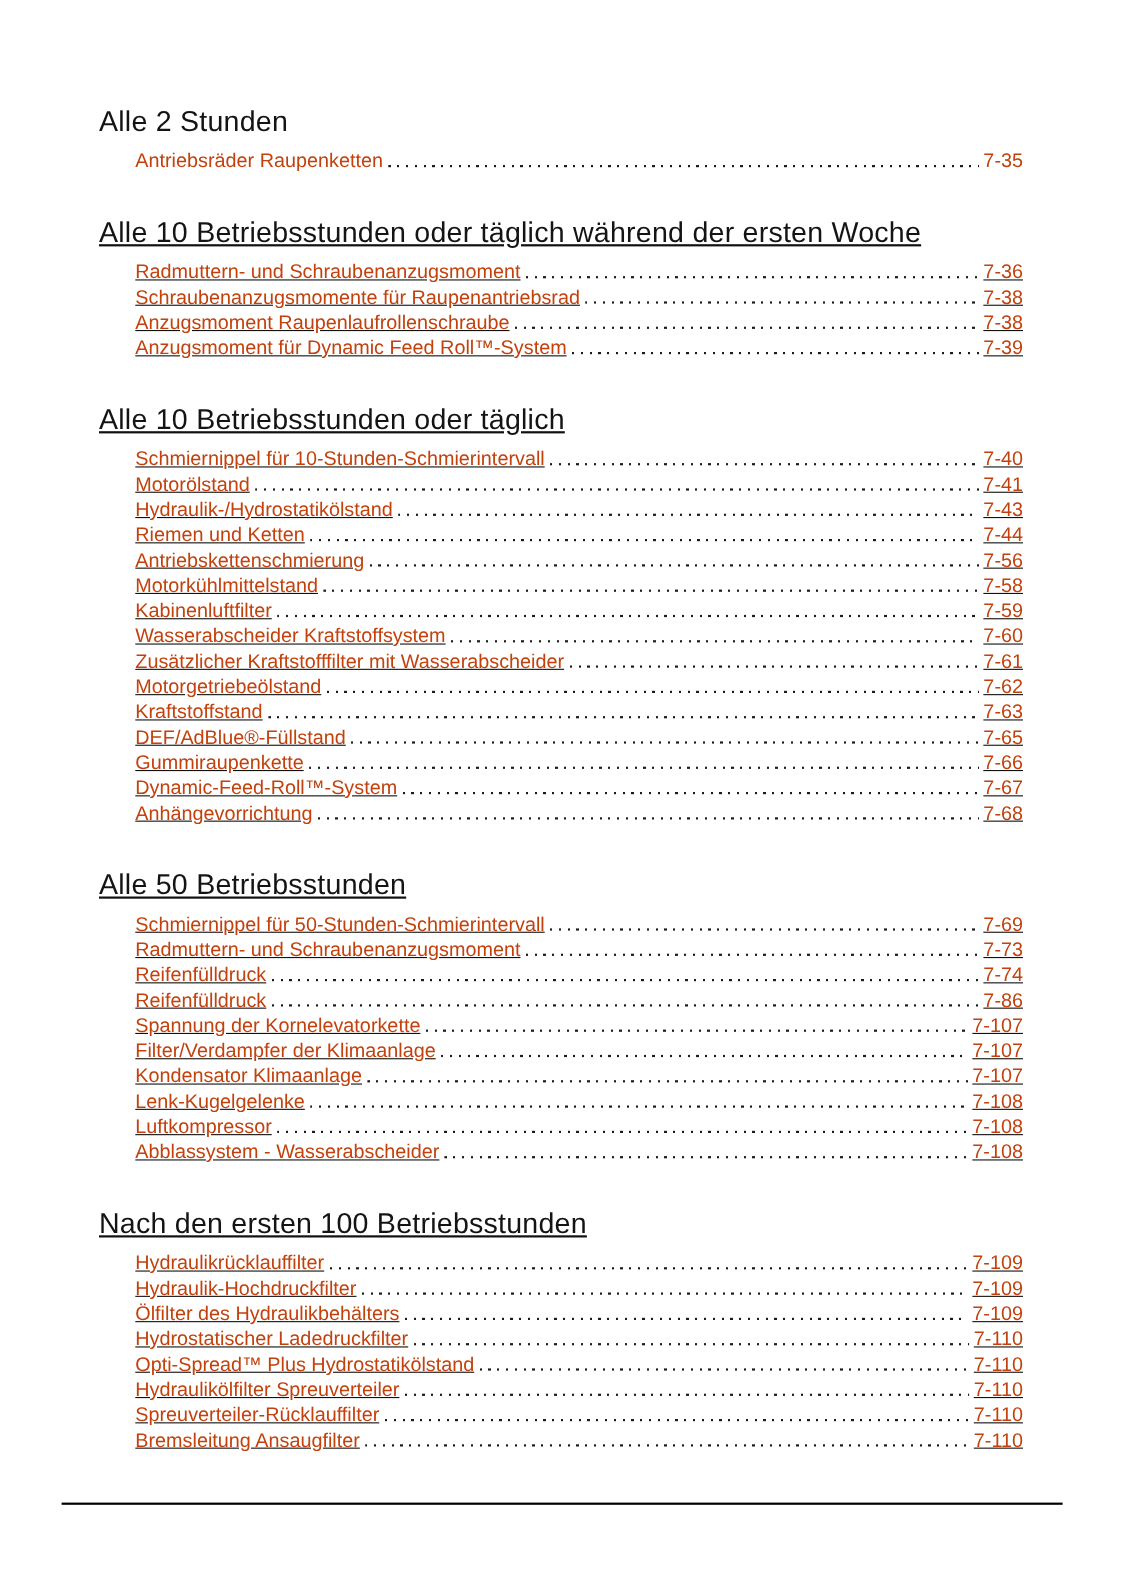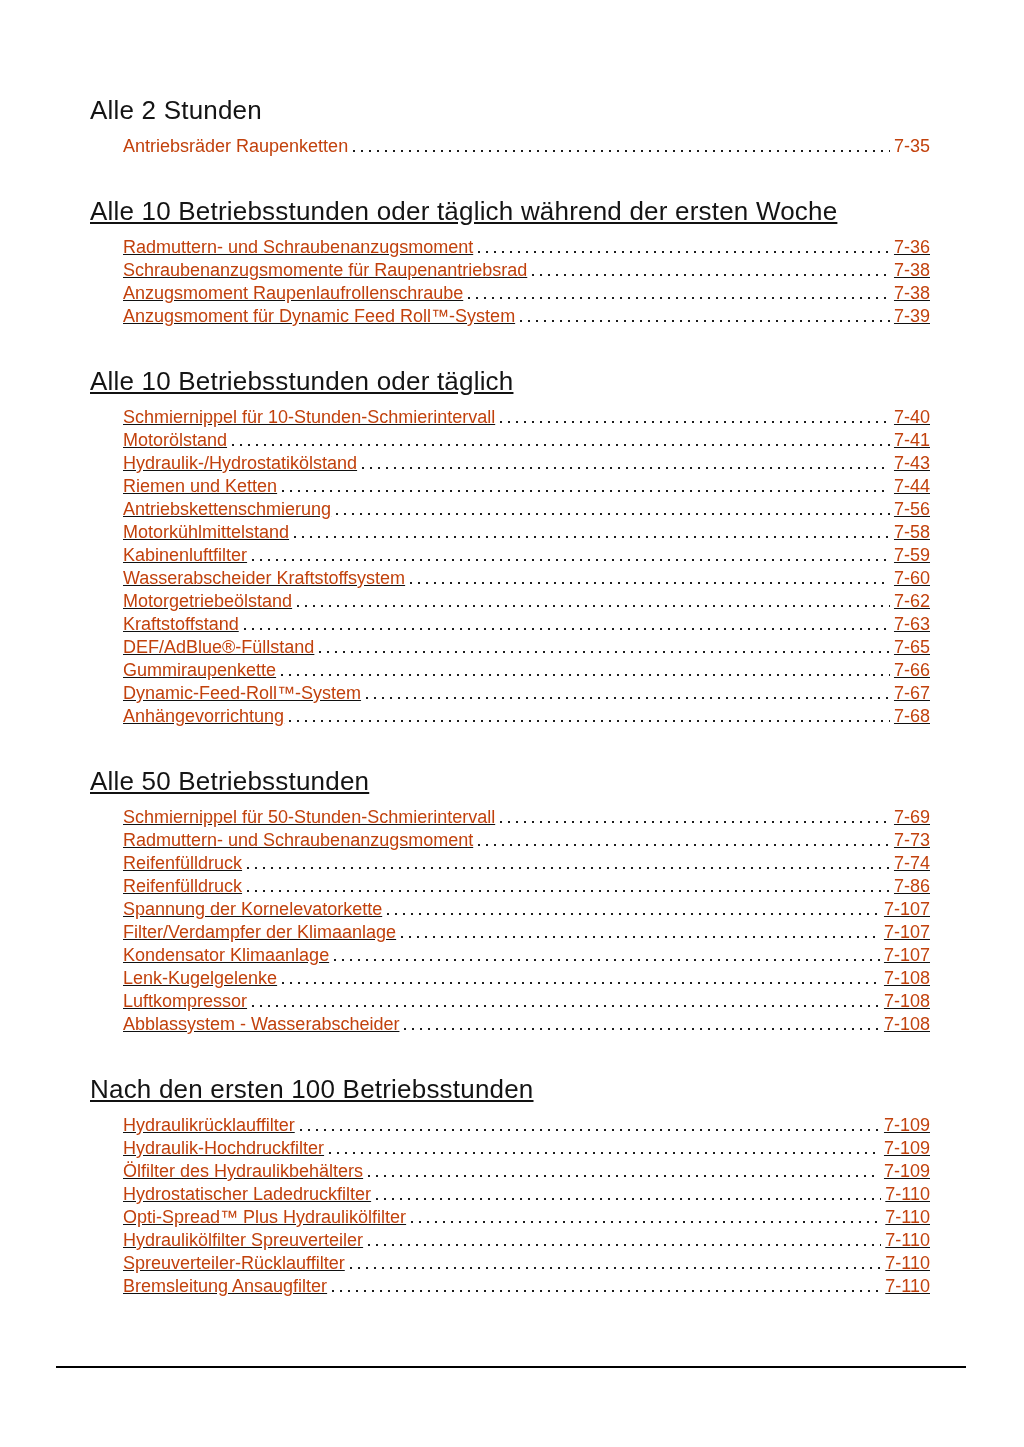--- a/index.html
+++ b/index.html
@@ -129,20 +129,25 @@
           <span class="toc-label">Kabinenluftfilter</span>
           <span class="toc-dots"></span>
           <span class="toc-page">7-59</span>
         </div>
         <div class="toc-row">
           <span class="toc-label">Wasserabscheider Kraftstoffsystem</span>
           <span class="toc-dots"></span>
           <span class="toc-page">7-60</span>
         </div>
         <div class="toc-row">
+          <span class="toc-label">Zusätzlicher Kraftstofffilter mit Wasserabscheider</span>
+          <span class="toc-dots"></span>
+          <span class="toc-page">7-61</span>
+        </div>
+        <div class="toc-row">
           <span class="toc-label">Motorgetriebeölstand</span>
           <span class="toc-dots"></span>
           <span class="toc-page">7-62</span>
         </div>
         <div class="toc-row">
           <span class="toc-label">Kraftstoffstand</span>
           <span class="toc-dots"></span>
           <span class="toc-page">7-63</span>
         </div>
         <div class="toc-row">
@@ -235,21 +240,21 @@
           <span class="toc-label">Ölfilter des Hydraulikbehälters</span>
           <span class="toc-dots"></span>
           <span class="toc-page">7-109</span>
         </div>
         <div class="toc-row">
           <span class="toc-label">Hydrostatischer Ladedruckfilter</span>
           <span class="toc-dots"></span>
           <span class="toc-page">7-110</span>
         </div>
         <div class="toc-row">
-          <span class="toc-label">Opti-Spread™ Plus Hydraulikölfilter</span>
+          <span class="toc-label">Opti-Spread™ Plus Hydrostatikölstand</span>
           <span class="toc-dots"></span>
           <span class="toc-page">7-110</span>
         </div>
         <div class="toc-row">
           <span class="toc-label">Hydraulikölfilter Spreuverteiler</span>
           <span class="toc-dots"></span>
           <span class="toc-page">7-110</span>
         </div>
         <div class="toc-row">
           <span class="toc-label">Spreuverteiler-Rücklauffilter</span>

